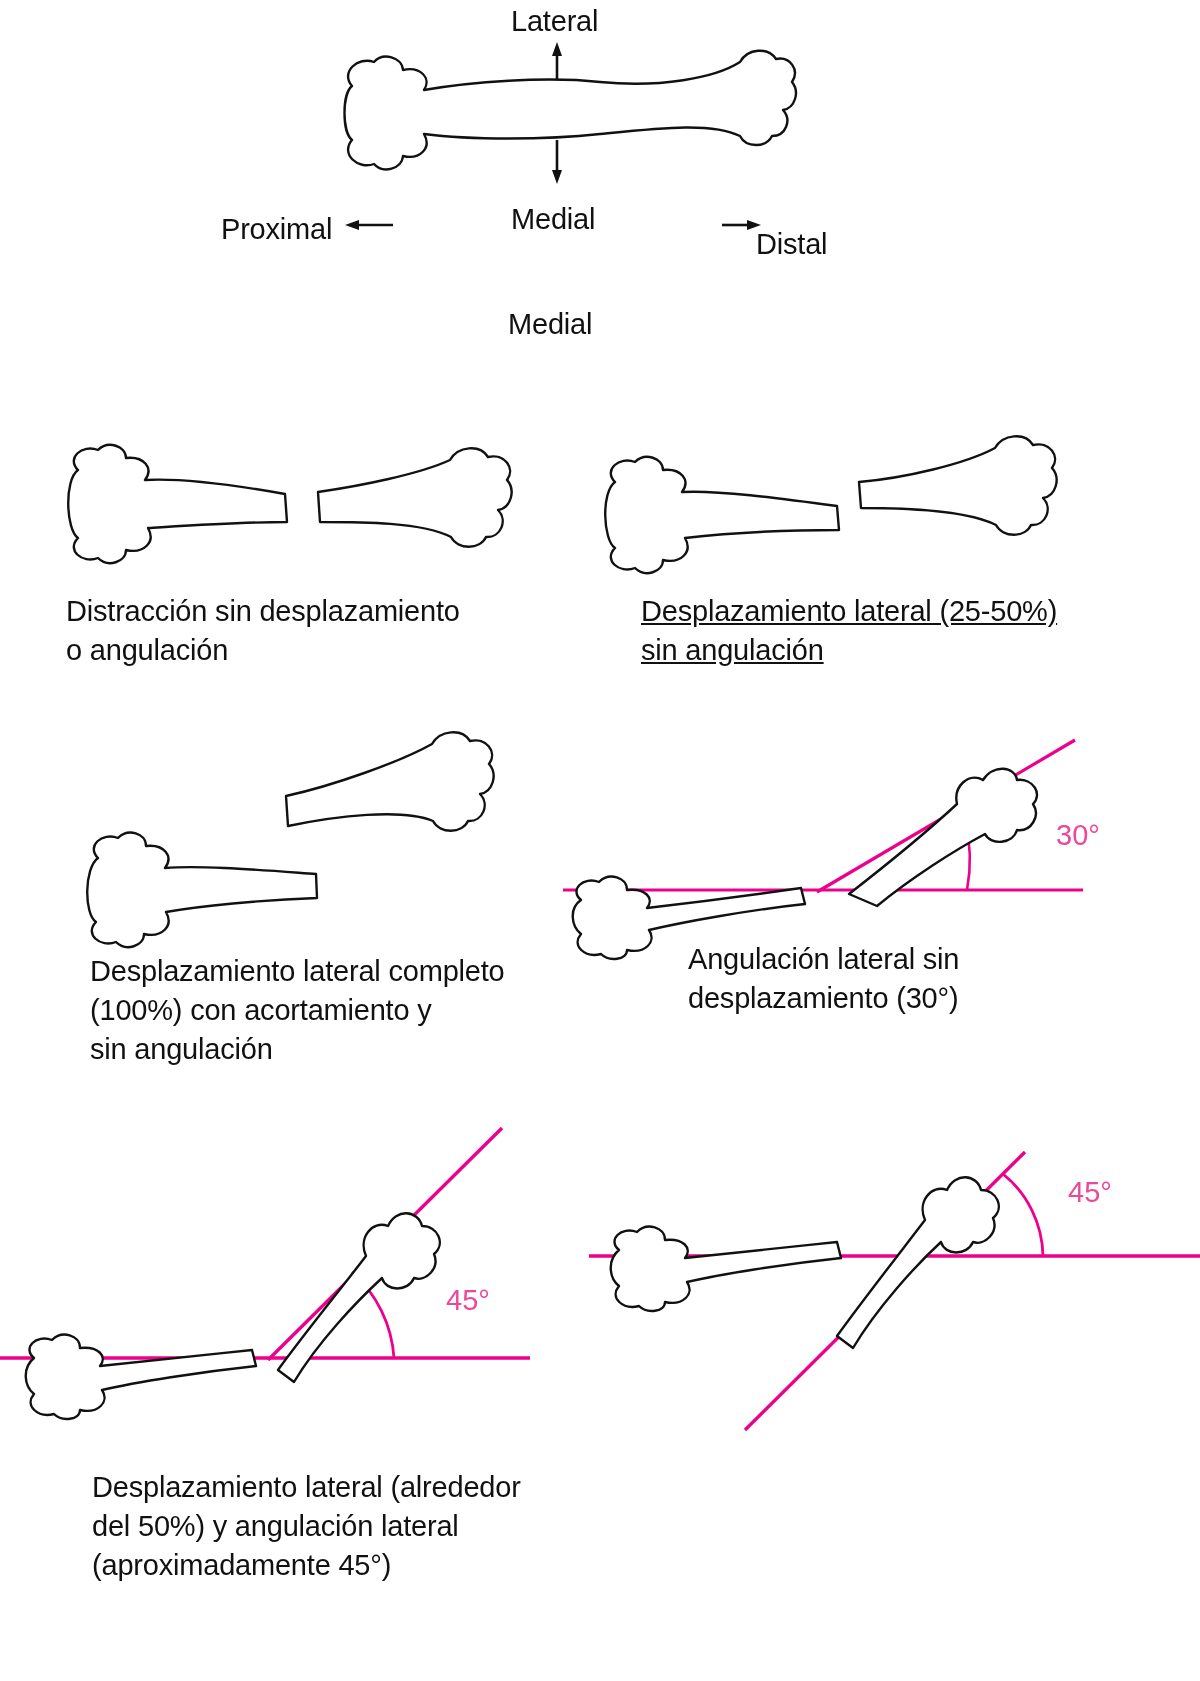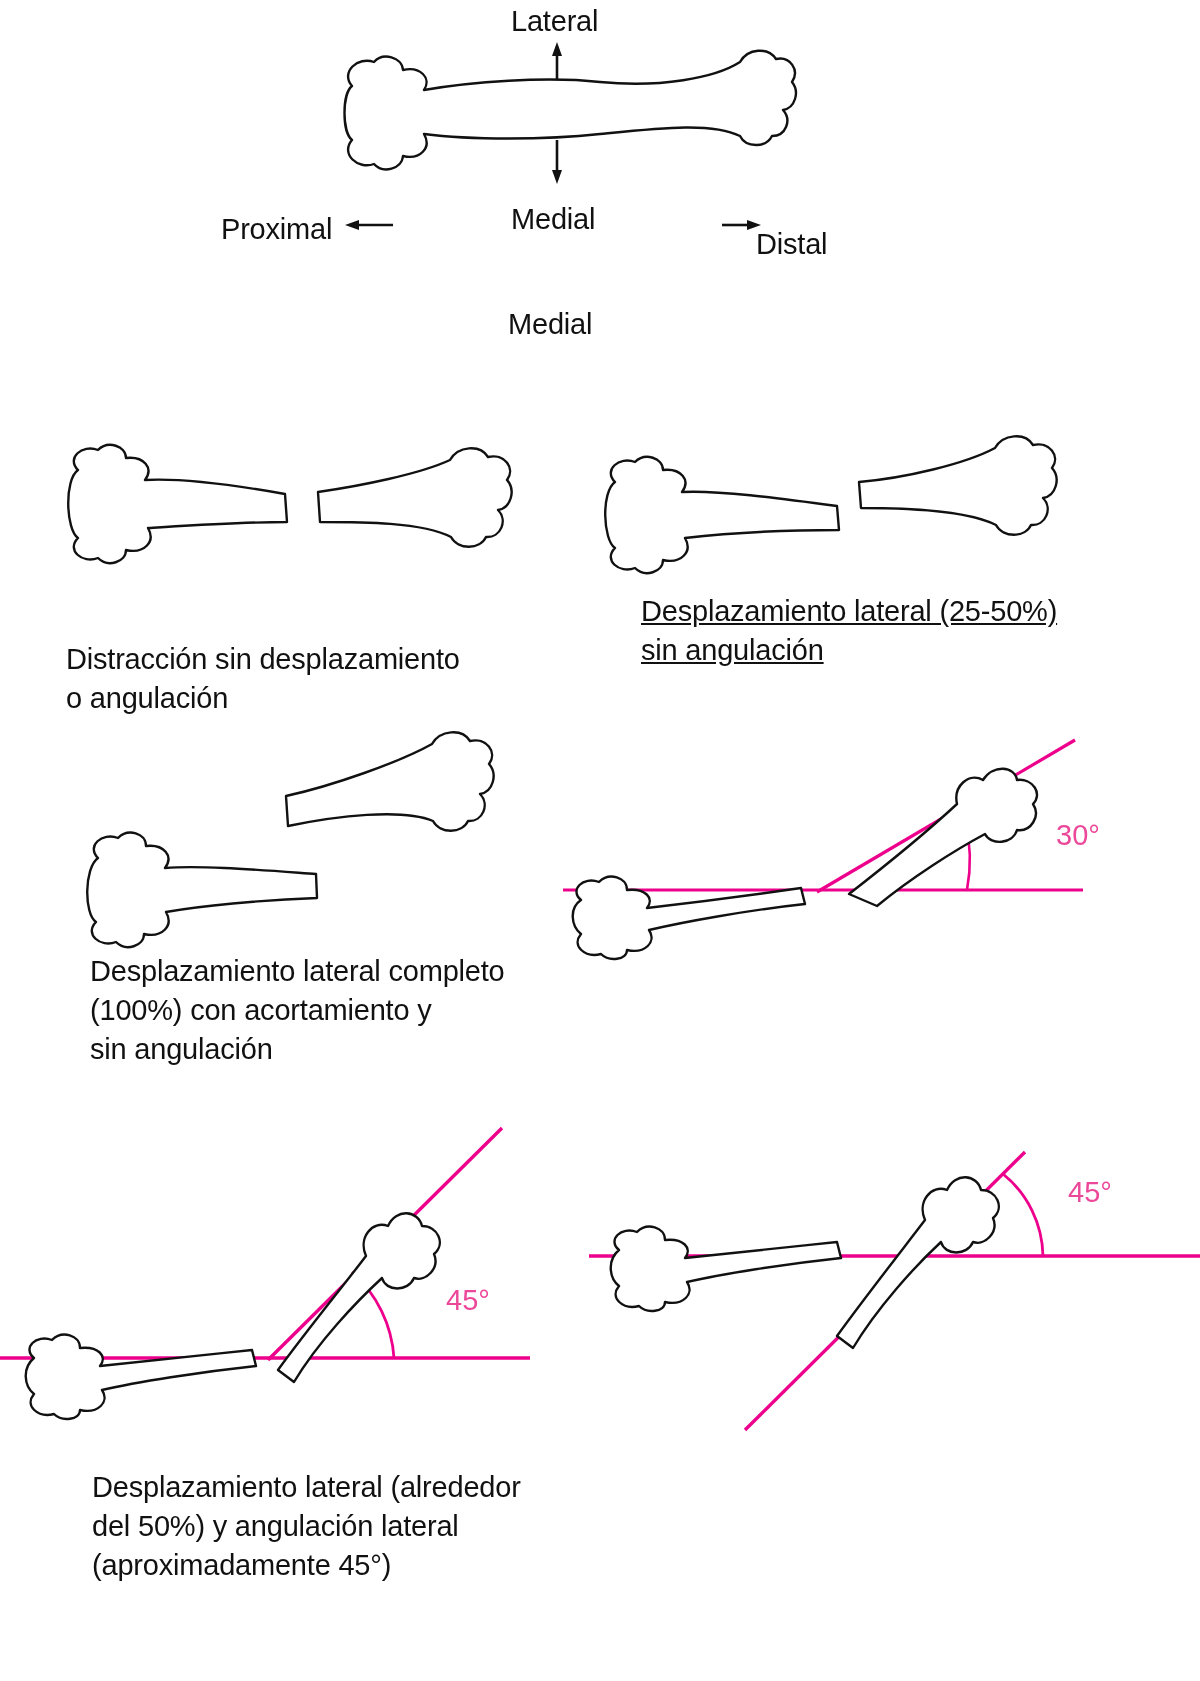--- a/index.html
+++ b/index.html
@@ -134,21 +134,21 @@
          C 330 56, 390 44, 420 30
          C 428 16, 450 14, 458 27
          C 474 23, 486 38, 477 50
          C 486 60, 481 78, 468 80
          C 478 90, 471 108, 456 107
          C 450 120, 428 120, 421 107
          C 392 92, 332 92, 290 92
          L 288 62 Z"></path>
   </svg>
 
-  <div class="caption" style="left:66px; top:592px; width:520px;margin-top:48px;">Distracción sin desplazamiento
+  <div class="caption" style="left:66px; top:592px; width:520px;">Distracción sin desplazamiento
 o angulación</div>
 
   <svg class="fig" style="left:595px; top:430px;" width="520" height="160" viewBox="0 0 520 160">
     <path class="bone" d="M 20 52
          C 8 40, 24 26, 40 32
          C 50 22, 68 28, 68 40
          C 86 38, 96 50, 87 62
          C 122 60, 182 68, 242 76
          L 244 100
          C 184 100, 124 104, 90 108
@@ -223,20 +223,22 @@
          C 438 64, 460 66, 462 80
          C 478 78, 488 94, 478 104
          C 486 116, 476 132, 462 130
          C 458 144, 436 146, 430 134
          C 400 150, 356 178, 322 206
          L 294 194 Z"></path>
   </svg>
 
   <div class="angle-lbl" style="left:1056px; top:818px;">30°</div>
 
+  <div class="caption" style="left:688px; top:940px; width:430px;">Angulación lateral sin
+desplazamiento (30°)</div>
 
   <svg class="fig" style="left:0px; top:1120px;" width="560" height="300" viewBox="0 0 560 300">
 
     <line x1="0" y1="238" x2="530" y2="238" stroke="#ec008c" stroke-width="3.4"></line>
 
     <line x1="268" y1="240" x2="502" y2="8" stroke="#ec008c" stroke-width="3.4"></line>
 
     <path d="M 352 152 A 126 126 0 0 1 394 238" fill="none" stroke="#ec008c" stroke-width="2.8"></path>
 
     <path class="bone" d="M 34 238

